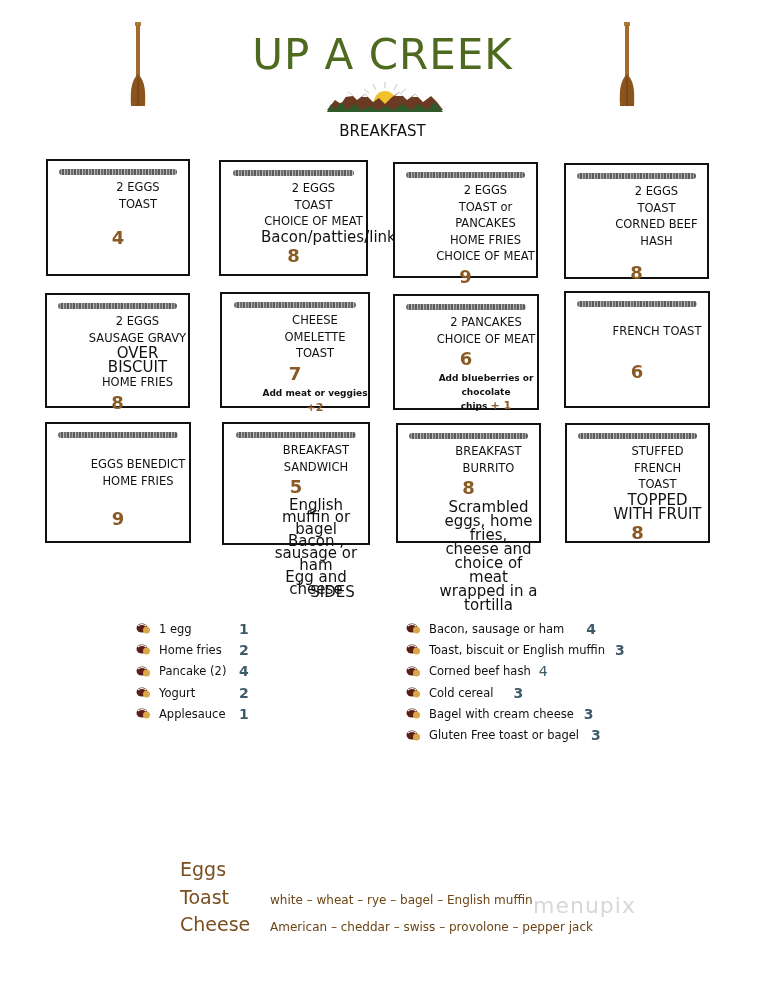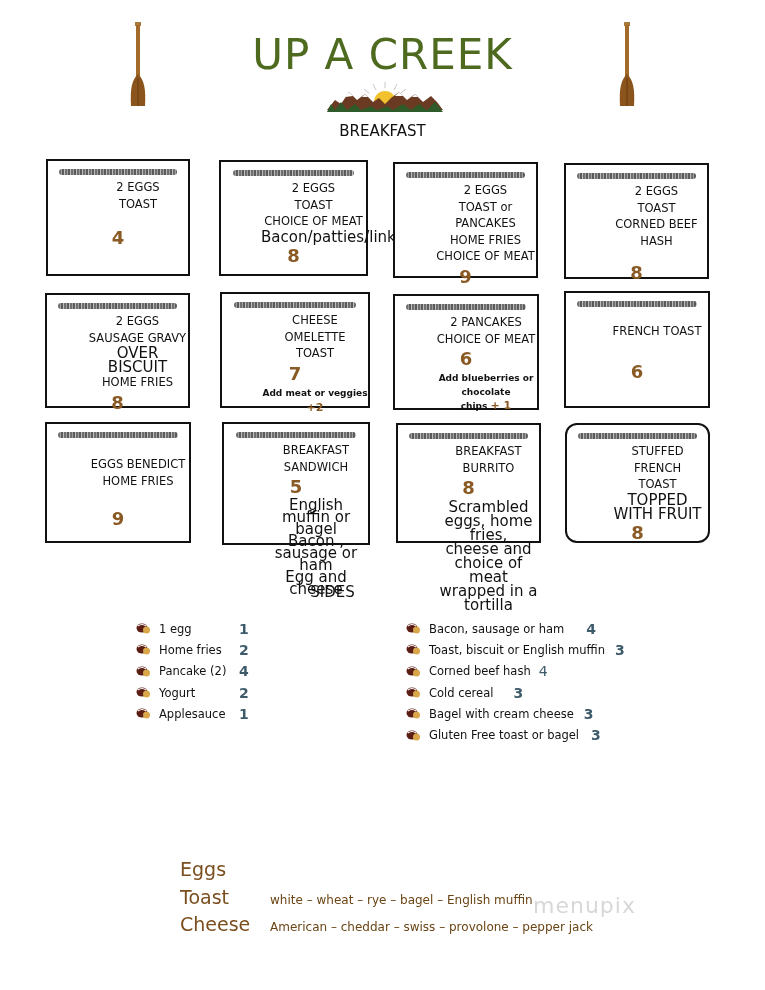--- a/index.html
+++ b/index.html
@@ -193,21 +193,21 @@
 
 <div class="card" style="left:396px;top:423px;width:145px;height:120px;">
   <span class="squiggle"></span>
   <span class="line">BREAKFAST BURRITO</span>
   <span class="price">8</span>
   <span class="line small">Scrambled eggs, home fries,</span>
   <span class="line small">cheese and choice of meat</span>
   <span class="line small">wrapped in a tortilla</span>
 </div>
 
-<div class="card" style="left:565px;top:423px;width:145px;height:120px;border-radius:12px;">
+<div class="card" style="left:565px;top:423px;width:145px;height:120px;">
   <span class="squiggle"></span>
   <span class="line">STUFFED FRENCH</span>
   <span class="line">TOAST</span>
   <span class="line small">TOPPED WITH FRUIT</span>
   <span class="price">8</span>
 </div>
 
 <div class="section-title sides">SIDES</div>
 
 <ul class="sides-list sides-left">

